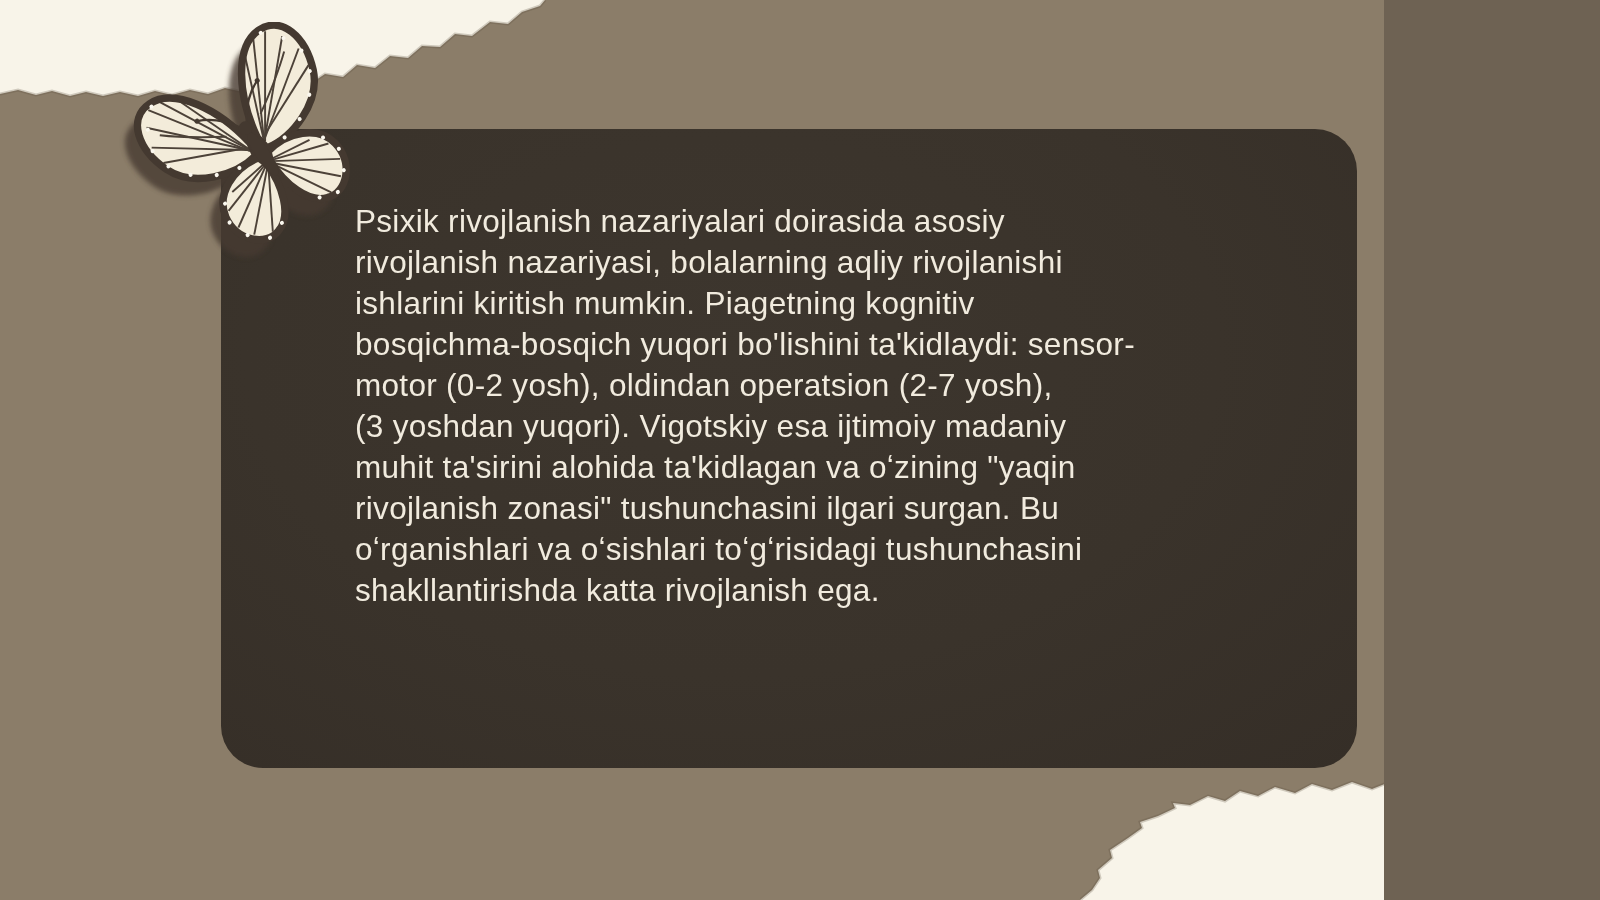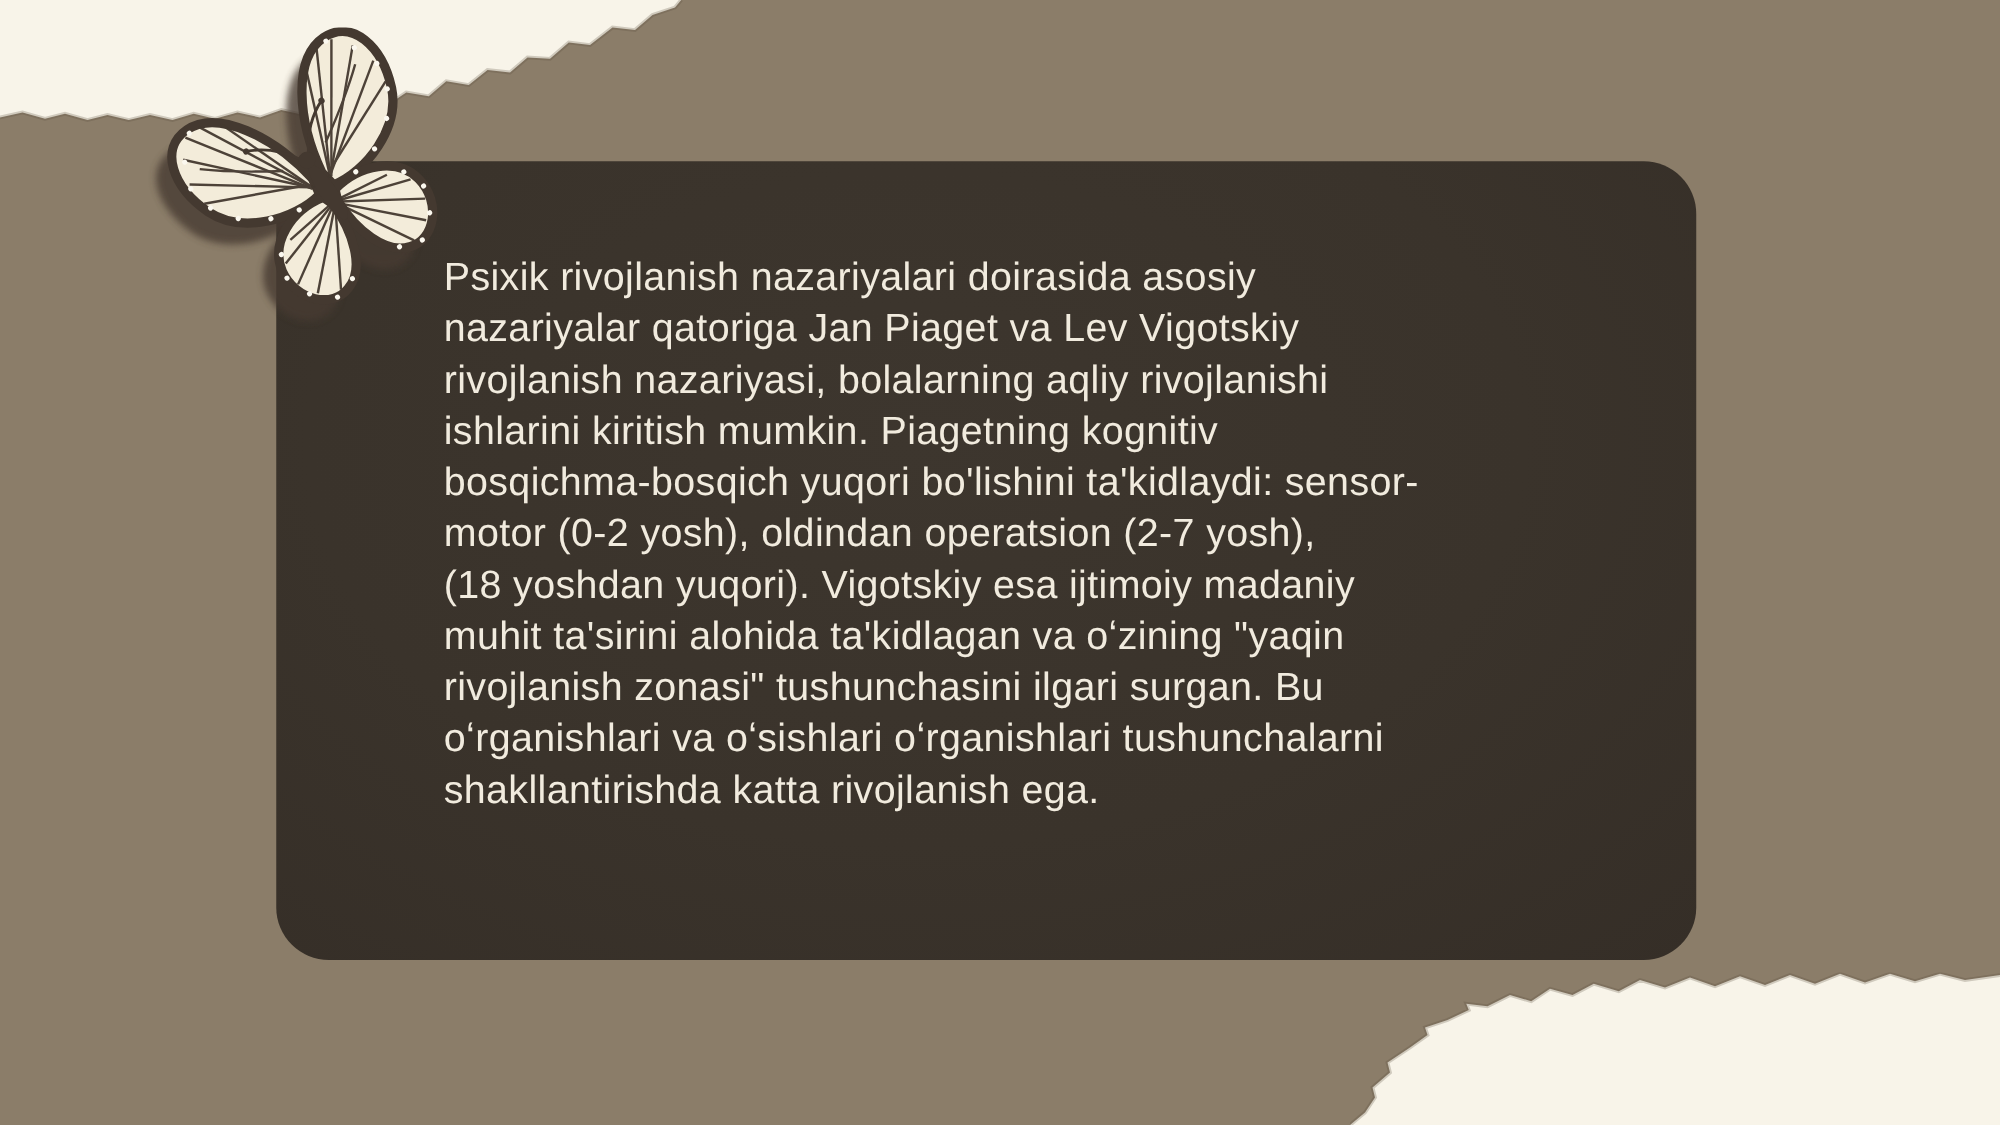--- a/index.html
+++ b/index.html
@@ -1,17 +1,17 @@
 <!DOCTYPE html>
 <html><head>
 <meta charset="utf-8">
 <style>
   html,body{margin:0;padding:0;background:#6e6253;}
   .stage{
-    position:relative;width:1600px;height:900px;overflow:hidden;
+    position:relative;width:1384px;height:900px;overflow:hidden;
     background:#8B7D69;
     font-family:"Liberation Sans", sans-serif;
   }
   .torn{position:absolute;display:block;}
   .torn-tl{left:0;top:0;}
   .torn-br{left:1080px;top:778px;}
   .card{
     position:absolute;left:221px;top:129px;width:1136px;height:639px;
     border-radius:42px;
     background:radial-gradient(ellipse at 45% 35%, #3d362e 0%, #3a332b 55%, #352e27 100%);
@@ -34,29 +34,28 @@
     <polyline fill="none" stroke="rgba(88,74,58,0.25)" stroke-width="3" points="545,0 540,6 522,12 508,24 490,22 472,36 455,34 440,47 422,46 408,58 390,56 375,68 357,65 343,77 325,74 310,84 293,81 278,89 260,85 243,92 225,88 208,94 190,90 172,95 155,91 138,96 120,92 103,96 86,92 70,96 52,91 36,95 18,90 0,94"></polyline>
   </svg>
 
   <svg class="torn torn-br" width="520" height="122" viewBox="0 0 520 122">
     <polygon fill="#F8F4E9" points="0,122 12,112 20,100 18,92 32,80 30,72 48,60 62,50 60,44 78,38 95,30 93,25 110,27 128,18 145,23 160,13 178,18 195,9 215,15 232,6 252,12 272,4 292,11 312,3 332,10 352,2 372,9 392,1 412,8 432,1 452,7 472,1 492,6 520,2 520,122"></polygon>
     <polyline fill="none" stroke="rgba(88,74,58,0.25)" stroke-width="3" points="0,122 12,112 20,100 18,92 32,80 30,72 48,60 62,50 60,44 78,38 95,30 93,25 110,27 128,18 145,23 160,13 178,18 195,9 215,15 232,6 252,12 272,4 292,11 312,3 332,10 352,2 372,9 392,1 412,8 432,1 452,7 472,1 492,6 520,2"></polyline>
   </svg>
 
   <div class="card">
     <div class="line">Psixik rivojlanish nazariyalari doirasida asosiy</div>
-    <div class="line">nazariyalar qatoriga Jan Piaget va Lev Vigotskiy</div>
     <div class="line">rivojlanish nazariyasi, bolalarning aqliy rivojlanishi</div>
     <div class="line">ishlarini kiritish mumkin. Piagetning kognitiv</div>
     <div class="line">bosqichma-bosqich yuqori bo'lishini ta'kidlaydi: sensor-</div>
     <div class="line">motor (0-2 yosh), oldindan operatsion (2-7 yosh),</div>
-    <div class="line">(18 yoshdan yuqori). Vigotskiy esa ijtimoiy madaniy</div>
+    <div class="line">(3 yoshdan yuqori). Vigotskiy esa ijtimoiy madaniy</div>
     <div class="line">muhit ta'sirini alohida ta'kidlagan va oʻzining "yaqin</div>
     <div class="line">rivojlanish zonasi" tushunchasini ilgari surgan. Bu</div>
-    <div class="line">oʻrganishlari va oʻsishlari oʻrganishlari tushunchalarni</div>
+    <div class="line">oʻrganishlari va oʻsishlari toʻgʻrisidagi tushunchasini</div>
     <div class="line">shakllantirishda katta rivojlanish ega.</div>
   </div>
 
   <svg class="butterfly" width="300" height="250" viewBox="0 0 200 220">
     <defs>
       <path id="fwr" d="M104,102 C110,62 132,24 158,24 C182,24 189,52 178,80 C167,107 130,119 106,114 Z"></path>
       <path id="fwl" d="M96,102 C90,62 68,24 42,24 C18,24 11,52 22,80 C33,107 70,119 94,114 Z"></path>
       <path id="hwr" d="M105,117 C129,112 154,123 158,144 C162,167 143,186 126,180 C109,175 101,149 102,125 Z"></path>
       <path id="hwl" d="M95,117 C71,112 46,123 42,144 C38,167 57,186 74,180 C91,175 99,149 98,125 Z"></path>
       <filter id="bshadow" x="-30%" y="-30%" width="160%" height="160%">

